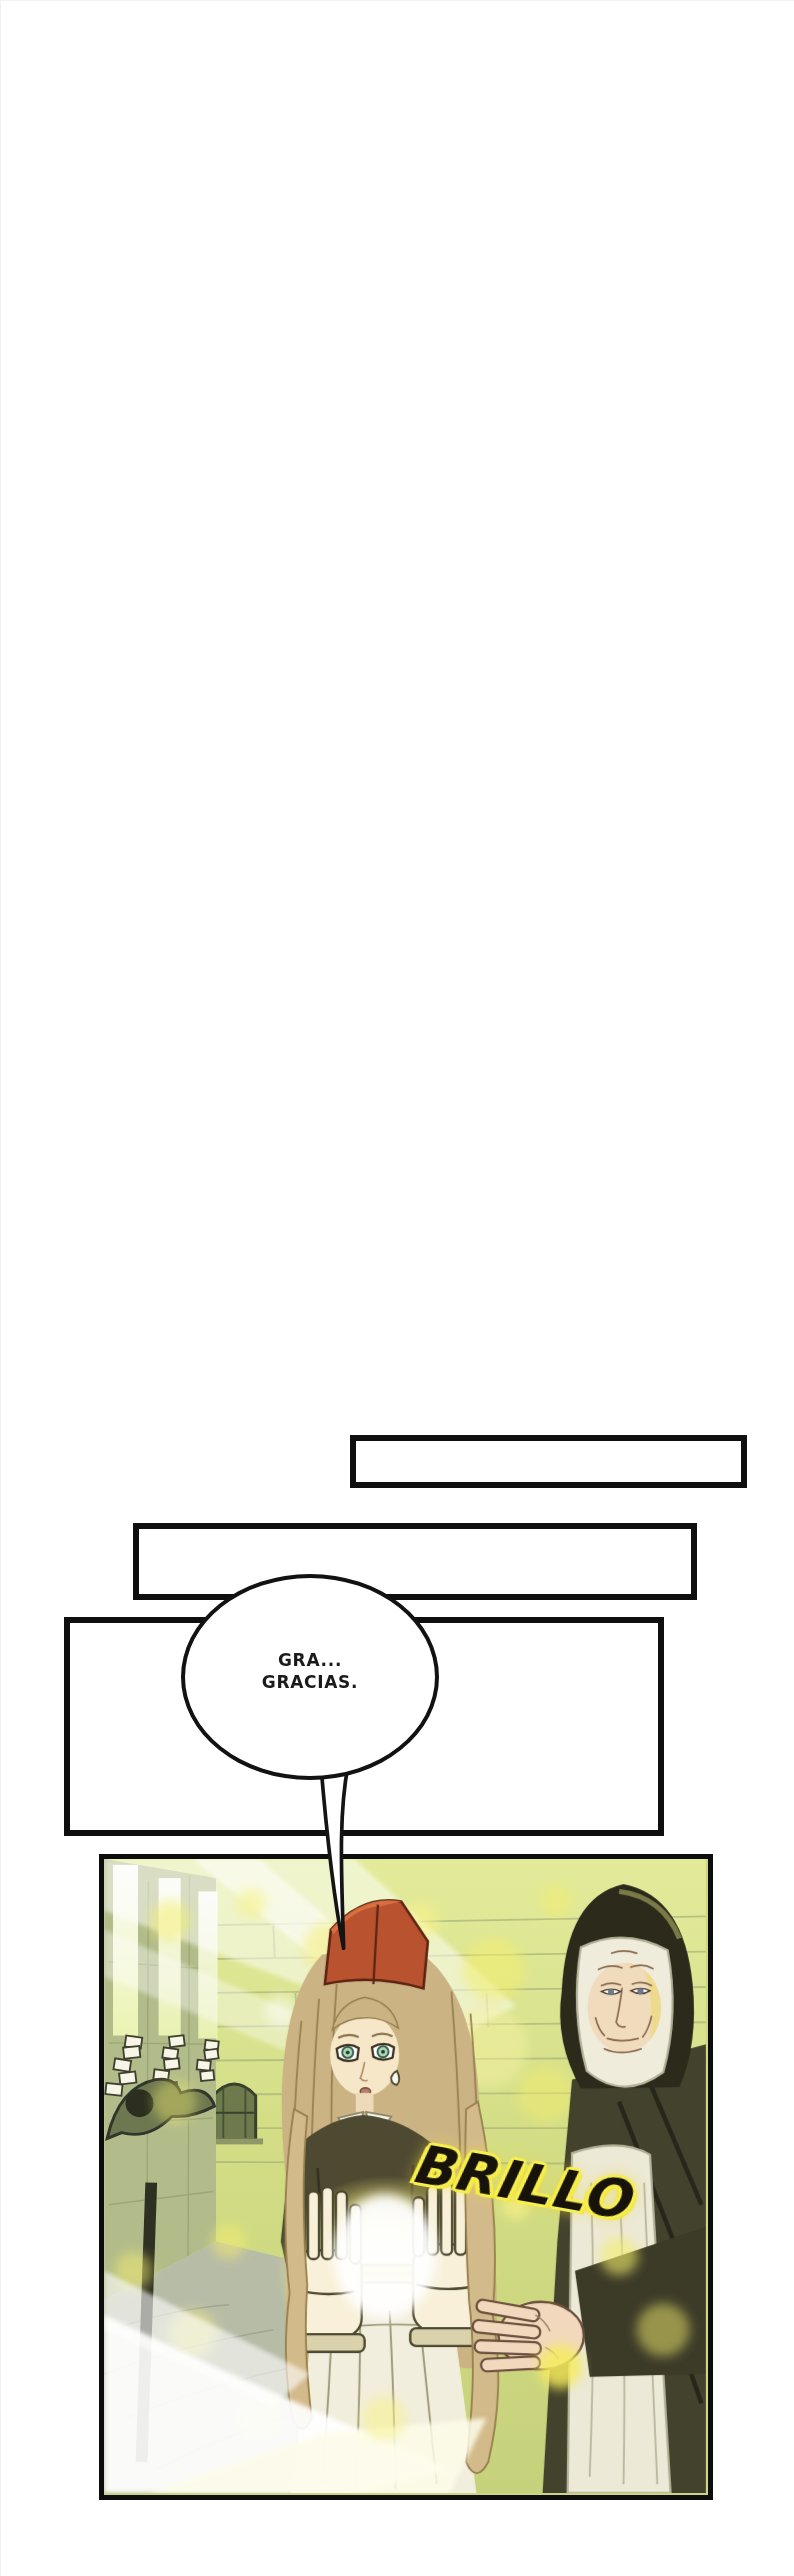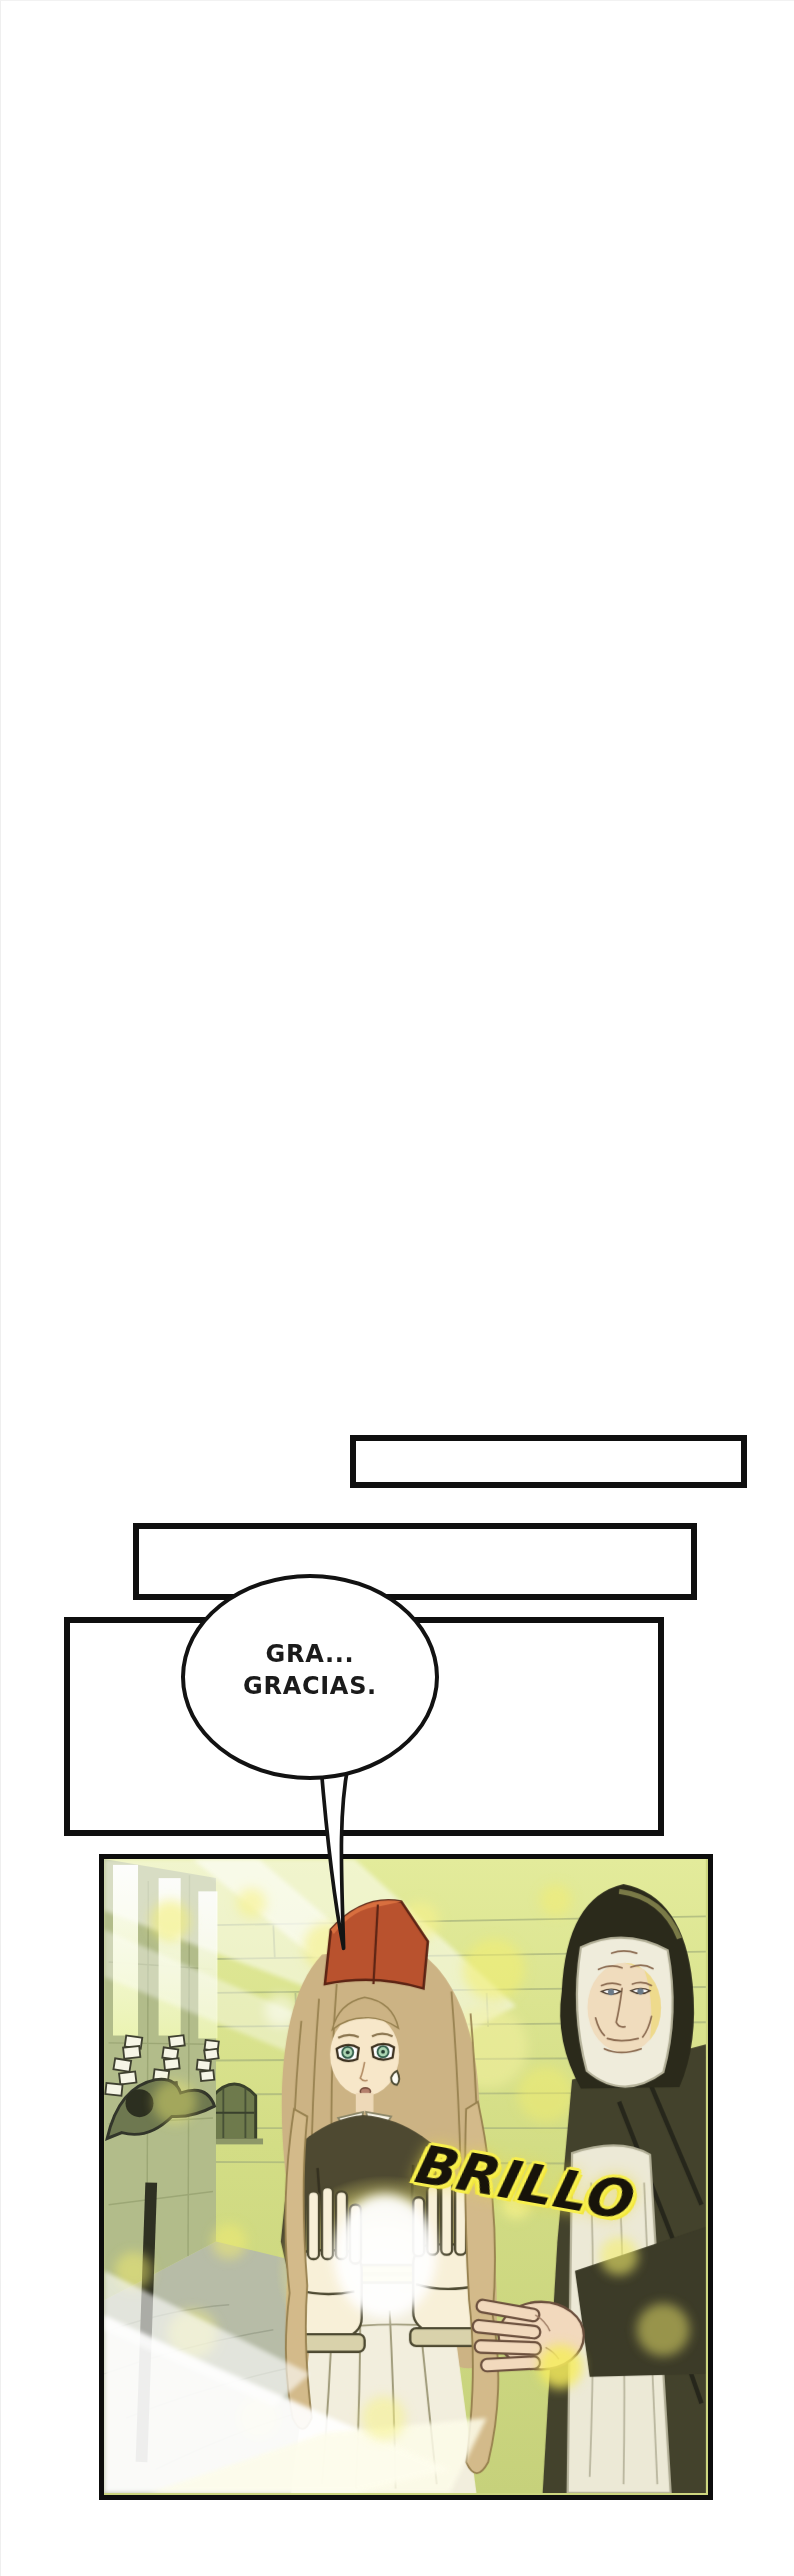--- a/index.html
+++ b/index.html
@@ -33,21 +33,21 @@
     border:4.4px solid #121212;
     border-radius:50%;
     box-sizing:border-box;
     z-index:5;
     display:flex;align-items:center;justify-content:center;
   }
   .bubble-text{
     text-align:center;
     color:#1b1b1b;
     font-weight:bold;
-    font-size:24px;
+    font-size:17px;
     line-height:1.32;
     letter-spacing:0.7px;
     transform:translateY(-5.9px);
   }
   .tail{
     position:absolute;
     left:294px;top:1744px;
     z-index:3;
   }
   

